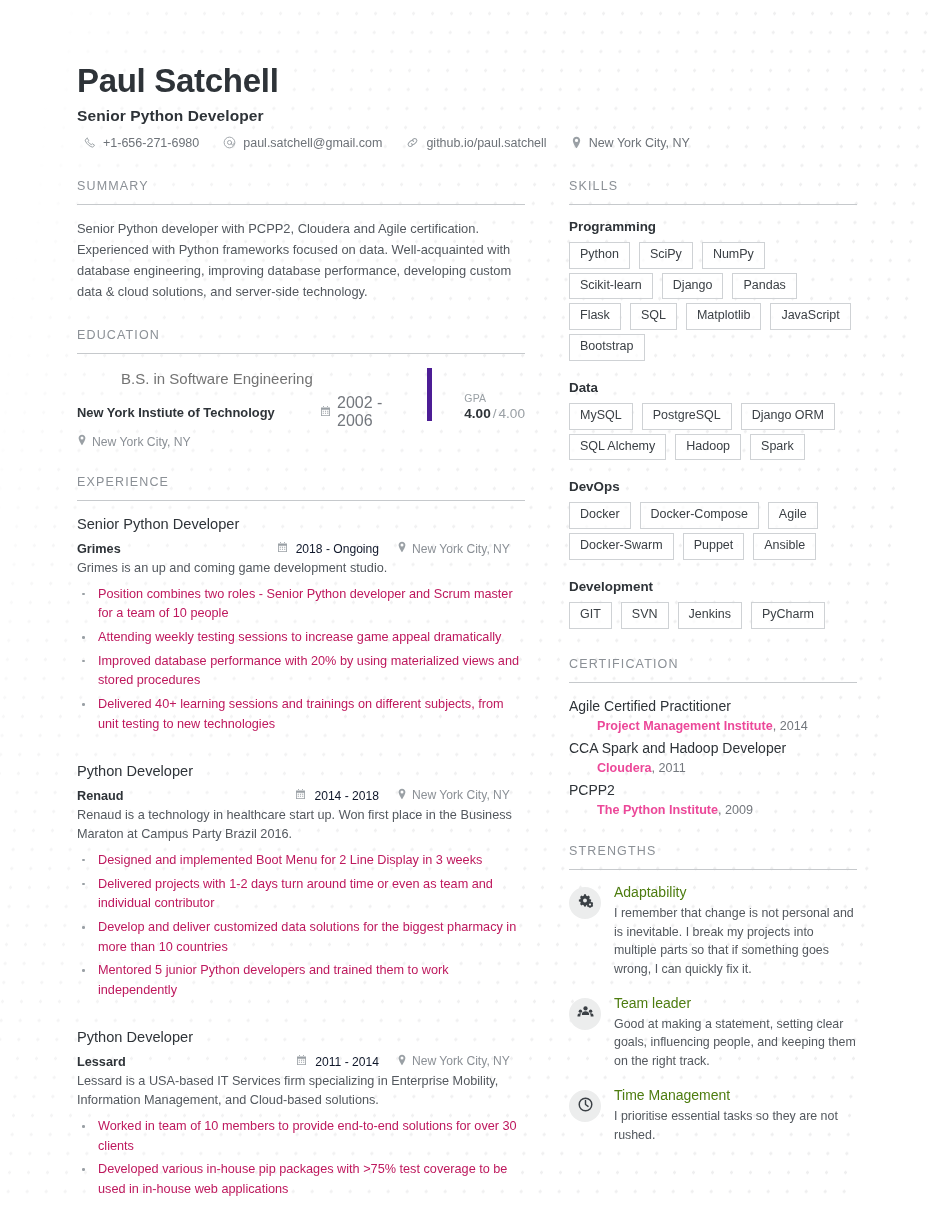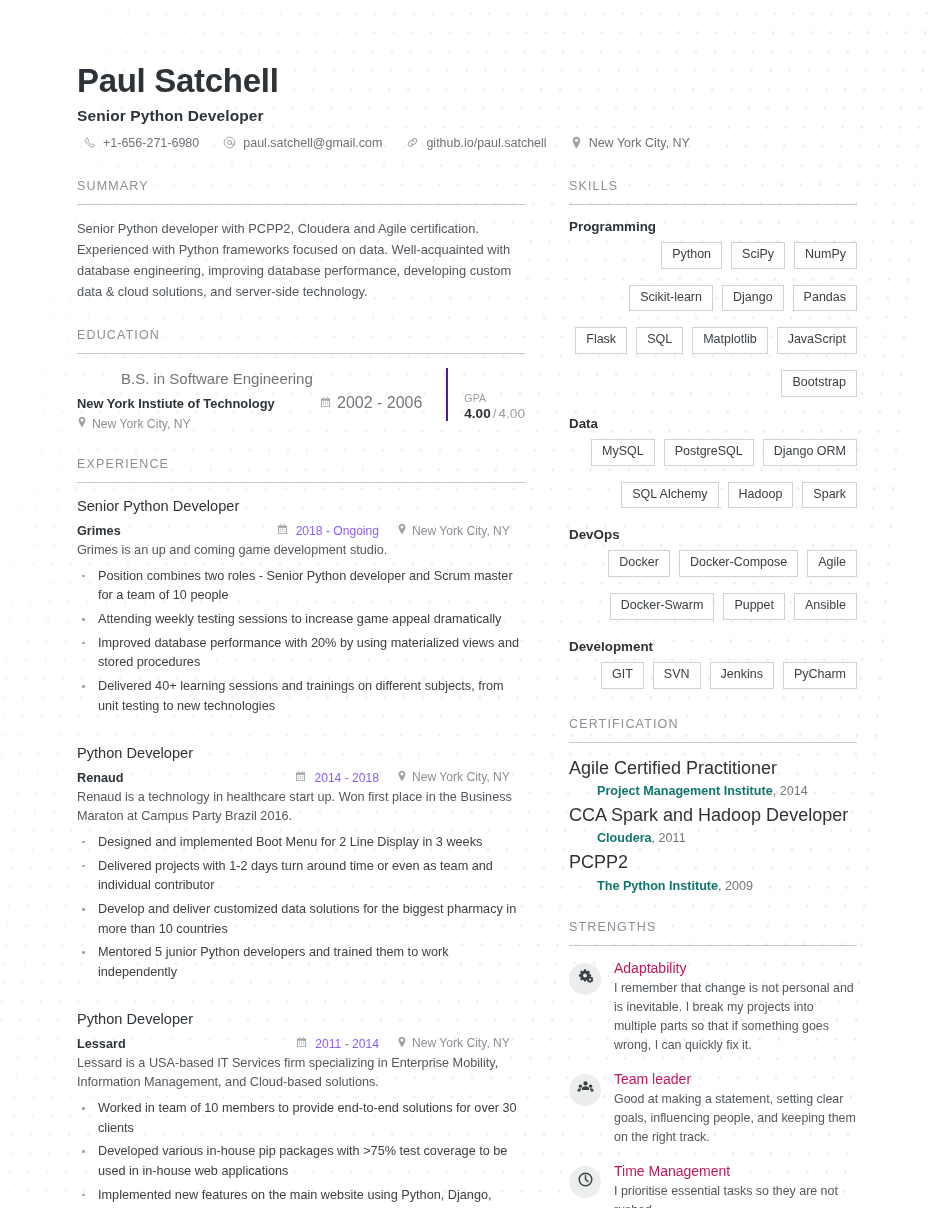--- a/index.html
+++ b/index.html
@@ -115,105 +115,105 @@
   }
   .edu-date {
     font-size: 16px; color: #73777d;
     display: flex; align-items: center; gap: 6px;
   }
   .edu-loc {
     font-size: 12.2px; color: #8b9096;
     display: flex; align-items: center; gap: 5px; margin-top: 4px;
   }
   .gpa-box {
-    border-left: 2px solid #4c1d95;
-    padding-left: 16px;
+    border-left: 5px solid #4c1d95;
+    padding-left: 32px;
     margin-left: 12px;
     padding-top: 24px;
     flex: 0 0 auto;
   }
   .gpa-label { font-size: 10.5px; color: #9aa0a5; letter-spacing: 0.2px; }
   .gpa-vals { margin-top: 2px; font-size: 13.6px; }
   .gpa-score { font-weight: 700; color: #2e3338; }
   .gpa-max { color: #9aa0a5; }
   .gpa-sep { color: #9aa0a5; padding: 0 2px; }
 
   
   .job + .job { margin-top: 27px; }
   .job-role { font-size: 14.6px; color: #2e3338; line-height: 1.3; }
   .job-meta { display: flex; align-items: baseline; margin-top: 7px; }
   .job-company {
     font-size: 12.7px; font-weight: 700; color: #2e3338;
     flex: 1 1 auto;
   }
   .job-date {
-    font-size: 12.1px; color: #8b5cf6;
+    font-size: 12.1px; color: #0f172a;
     display: flex; align-items: center; gap: 8px;
     margin-right: 18px;
   }
   .job-loc {
     font-size: 12.1px; color: #8b9096;
     display: flex; align-items: center; gap: 5px;
     width: 128px; flex: 0 0 128px;
   }
   .job-desc {
     font-size: 12.7px; color: #53585e; line-height: 1.55; margin-top: 3px;
   }
   ul.bullets { list-style: none; margin-top: 6px; }
   ul.bullets li {
     position: relative;
     padding-left: 21px;
     font-size: 12.7px;
     line-height: 1.55;
-    color: #404040;
+    color: #be185d;
     margin-top: 4px;
   }
   ul.bullets li::before {
     content: "";
     position: absolute;
     left: 5px; top: 8px;
     width: 2.6px; height: 2.6px;
     border-radius: 50%;
     background: #9aa0a5;
   }
 
   
   .skill-group + .skill-group { margin-top: 19px; }
   .skill-group-name {
     font-size: 13.4px; font-weight: 700; color: #2e3338; margin-bottom: 8px;
   }
-  .tags { display: flex; flex-wrap: wrap; gap: 16px 9px; justify-content: flex-end; }
+  .tags { display: flex; flex-wrap: wrap; gap: 4px 9px; }
   .tag {
     border: 1px solid #cfd2d5;
     padding: 5px 10px 6px;
     font-size: 12.5px;
     color: #3b4045;
     line-height: 1.1;
     background: rgba(255,255,255,0.72);
   }
 
   
   .cert + .cert { margin-top: 6px; }
-  .cert-name { font-size: 18px; color: #2e3338; line-height: 1.3; }
+  .cert-name { font-size: 14px; color: #2e3338; line-height: 1.3; }
   .cert-sub { font-size: 12.6px; color: #73777d; margin-top: 4px; }
-  .cert-issuer { font-weight: 700; color: #0f766e; padding-left: 28px; }
+  .cert-issuer { font-weight: 700; color: #ec4899; padding-left: 28px; }
 
   
   .strength { display: flex; gap: 13px; align-items: flex-start; }
   .strength + .strength { margin-top: 16px; }
   .strength-icon {
     flex: 0 0 auto;
     width: 32px; height: 32px;
     border-radius: 50%;
     background: #eceded;
     display: flex; align-items: center; justify-content: center;
     margin-top: 3px;
   }
   .strength-body { flex: 1 1 auto; }
-  .strength-title { font-size: 14px; color: #be185d; line-height: 1.25; }
+  .strength-title { font-size: 14px; color: #4d7c0f; line-height: 1.25; }
   .strength-desc {
     font-size: 12.4px; color: #53585e; line-height: 1.52; margin-top: 2px;
   }
 </style>
 </head>
 <body>
 
 <div id="dot-bg"></div>
 <div id="white-wash"></div>
 

